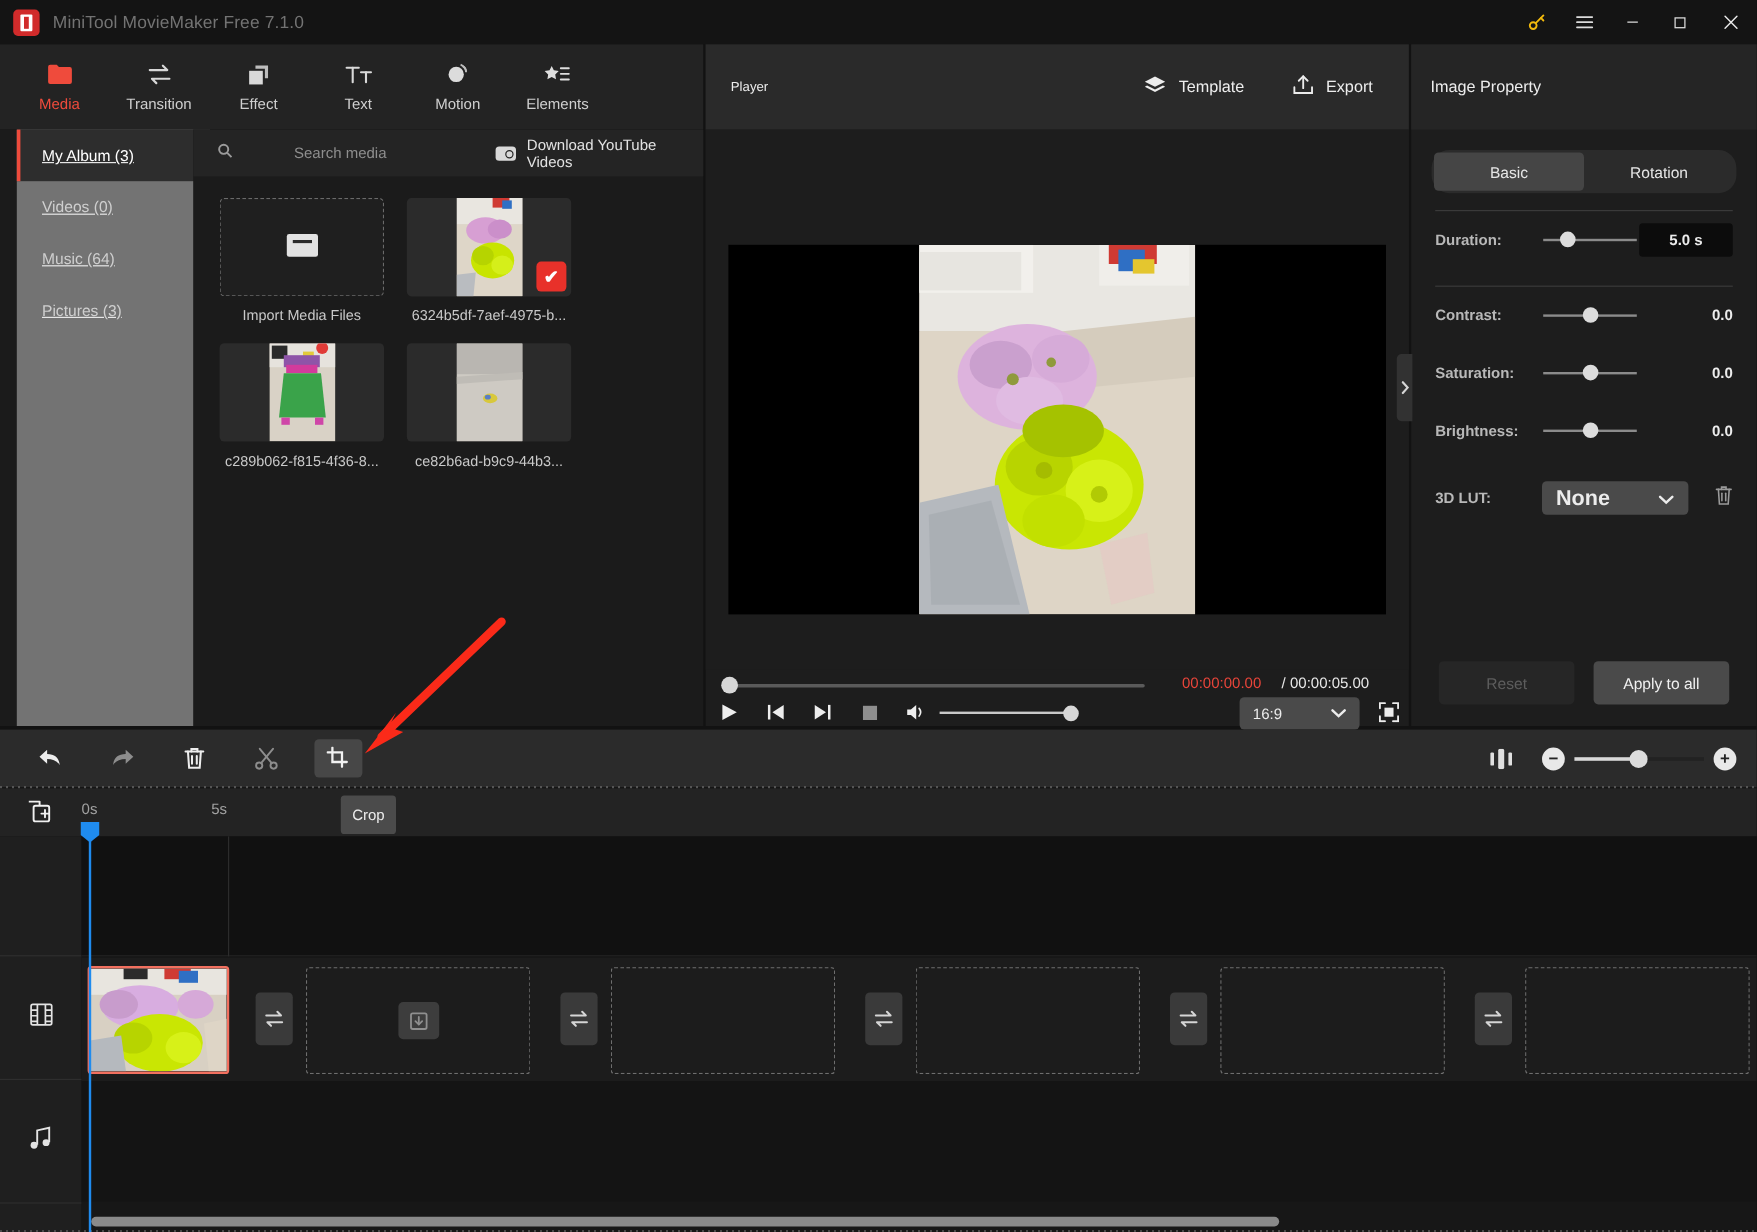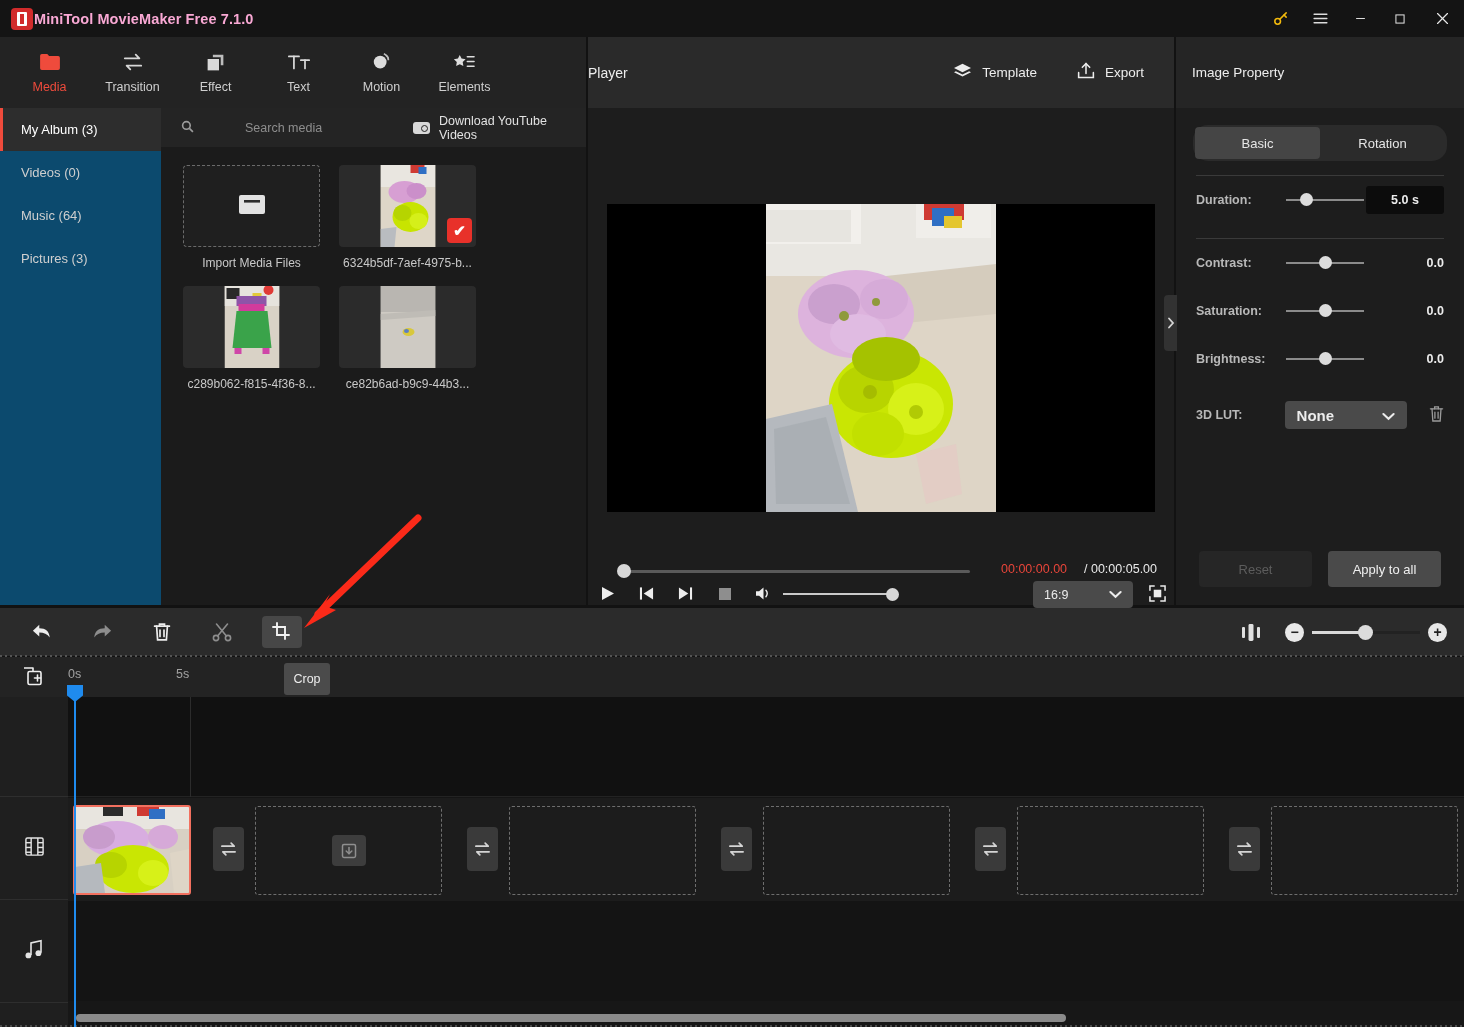--- a/index.html
+++ b/index.html
@@ -22,21 +22,21 @@
     background: #d12b2b; position: relative; flex: none;
   }
   .app-logo::before {
     content: ""; position: absolute; left: 6px; top: 4px; width: 10px; height: 14px;
     background: #fff; border-radius: 1px;
   }
   .app-logo::after {
     content: ""; position: absolute; left: 9px; top: 6px; width: 4px; height: 10px;
     background: #d12b2b;
   }
-  .app-title { margin-left: 1px; font-size: 14.5px; font-weight: bold; color: #f9a8d4; letter-spacing: .1px; }
+  .app-title { margin-left: 11px; font-size: 14.5px; font-weight: normal; color: #737373; letter-spacing: .1px; }
   .tb-right { margin-left: auto; display: flex; align-items: center; height: 37px; }
   .tb-btn {
     width: 40px; height: 37px; display: flex; align-items: center; justify-content: center;
     color: #dcdcdc;
   }
   .tb-btn:last-child { width: 44px; }
 
   
   .topnav {
     position: absolute; left: 0; top: 37px; width: 586px; height: 71px;
@@ -45,21 +45,21 @@
   .topnav-item {
     width: 83px; height: 71px; display: flex; flex-direction: column;
     align-items: center; justify-content: center; gap: 7px;
     font-size: 12.5px; color: #cfcfcf;
   }
   .topnav-item.active { color: #ef4b3c; }
   .topnav-ico { height: 22px; display: flex; align-items: center; justify-content: center; }
 
   
   .media-panel { position: absolute; left: 0; top: 108px; width: 586px; height: 497px; background: #1b1b1b; }
-  .media-sidebar { position: absolute; left: 0; top: 0; width: 161px; height: 497px; background: #0c4a6e; }
+  .media-sidebar { position: absolute; left: 14px; top: 0; width: 161px; height: 497px; background: #737373; text-decoration: underline; }
   .side-item {
     height: 43px; display: flex; align-items: center; padding-left: 21px;
     font-size: 13px; color: #cfcfcf; position: relative;
   }
   .side-item.active { background: #2d2d2d; color: #ffffff; }
   .side-item.active::before {
     content: ""; position: absolute; left: 0; top: 0; width: 3px; height: 43px; background: #ef4b3c;
   }
   .media-main { position: absolute; left: 161px; top: 0; width: 425px; height: 497px; background: #1b1b1b; }
   .media-toolbar { height: 39px; background: #242424; display: flex; align-items: center; }
@@ -87,31 +87,31 @@
   .cap { margin-top: 9px; text-align: center; font-size: 12px; color: #c9c9c9; white-space: nowrap; overflow: hidden; }
   .check-badge {
     position: absolute; right: 4px; bottom: 4px; width: 25px; height: 25px; border-radius: 4px;
     background: #e8312a; display: flex; align-items: center; justify-content: center;
     color: #fff; font-size: 15px; font-weight: bold;
   }
 
   
   .player-panel { position: absolute; left: 588px; top: 37px; width: 586px; height: 568px; background: #1d1d1d; }
   .player-head { height: 71px; background: #2a2a2a; display: flex; align-items: center; position: relative; }
-  .player-head .ttl { font-size: 14px; color: #ededed; }
+  .player-head .ttl { margin-left: 21px; font-size: 11px; color: #ededed; }
   .ph-actions { margin-left: auto; display: flex; align-items: center; gap: 40px; margin-right: 30px; }
   .ph-item { display: flex; align-items: center; gap: 10px; font-size: 13.5px; color: #ededed; }
   .player-stage { position: absolute; left: 0; top: 71px; width: 586px; height: 450px; background: #1d1d1d; }
   .video-box {
     position: absolute; left: 19px; top: 96px; width: 548px; height: 308px; background: #000;
     overflow: hidden;
   }
   .video-img { position: absolute; left: 50%; transform: translateX(-50%); top: 0; width: 230px; height: 308px; }
   .player-ctrl { position: absolute; left: 0; top: 521px; width: 586px; height: 47px; }
-  .seek-row { position: absolute; left: 16px; top: 0; width: 586px; height: 24px; display: flex; align-items: center; }
+  .seek-row { position: absolute; left: 0; top: 0; width: 586px; height: 24px; display: flex; align-items: center; }
   .seek-track { position: absolute; left: 18px; top: 12px; width: 348px; height: 3px; background: #5a5a5a; border-radius: 2px; }
   .seek-knob { position: absolute; left: 13px; top: 6px; width: 14px; height: 14px; border-radius: 50%; background: #d7d7d7; }
   .tc { position: absolute; top: 4px; font-size: 12.5px; }
   .tc-cur { left: 397px; color: #e8453a; }
   .tc-tot { left: 480px; color: #e9e9e9; }
   .btn-row { position: absolute; left: 0; top: 24px; width: 586px; height: 23px; display: flex; align-items: center; }
   .pbtn { width: 39px; height: 23px; display: flex; align-items: center; justify-content: center; color: #e9e9e9; }
   .vol-track { position: absolute; left: 195px; top: 11px; width: 110px; height: 2px; background: #c9c9c9; }
   .vol-knob { position: absolute; left: 298px; top: 6px; width: 13px; height: 13px; border-radius: 50%; background: #d7d7d7; }
   .ratio-sel {
@@ -138,21 +138,21 @@
   .ptrack { position: relative; width: 78px; height: 2px; background: #8b8b8b; margin-left: 2px; }
   .pknob { position: absolute; top: -6px; width: 13px; height: 13px; border-radius: 50%; background: #dcdcdc; }
   .pval { margin-left: auto; font-size: 12.5px; color: #ececec; }
   .pval.boxed {
     width: 78px; height: 28px; background: #0c0c0c; border-radius: 3px;
     display: flex; align-items: center; justify-content: center;
   }
   .lut-sel {
     width: 124px; height: 28px; background: #4a4a4a; border-radius: 4px; margin-left: 2px;
     display: flex; align-items: center; justify-content: space-between; padding: 0 12px;
-    font-size: 15px; color: #ececec;
+    font-size: 18px; color: #ececec;
   }
   .trash-btn { margin-left: 22px; color: #9a9a9a; }
   .prop-footer { position: absolute; left: 0; bottom: 18px; width: 288px; display: flex; justify-content: center; gap: 16px; }
   .pbtn2 {
     width: 113px; height: 36px; border-radius: 4px; display: flex; align-items: center; justify-content: center;
     font-size: 13px;
   }
   .pbtn2.disabled { background: #262626; color: #5d5d5d; }
   .pbtn2.primary { background: #4a4a4a; color: #f0f0f0; }
   .panel-collapse {

